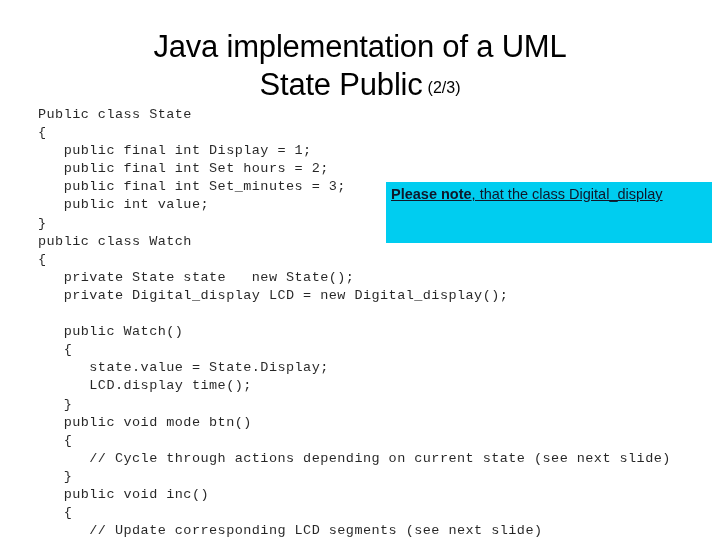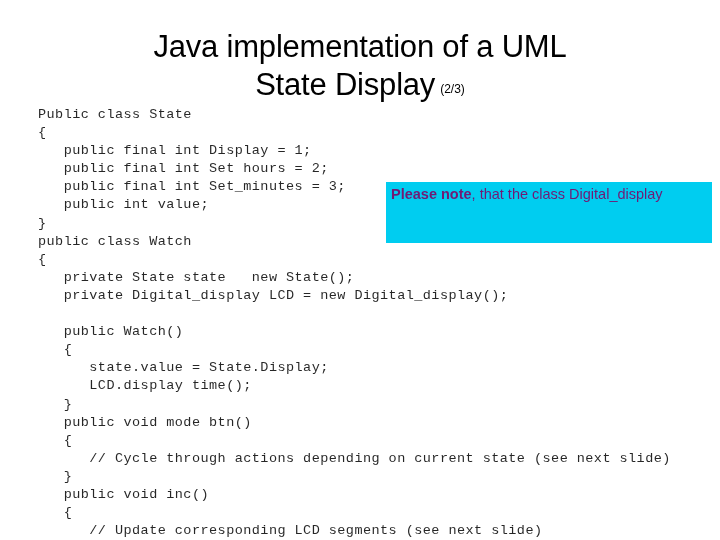--- a/index.html
+++ b/index.html
@@ -34,21 +34,21 @@
     font-family: "Liberation Sans", sans-serif;
     font-size: 31px;
     line-height: 38px;
     letter-spacing: -0.2px;
   }
   #title-line-1, #title-line-2-wrap {
     display: block;
     white-space: nowrap;
   }
   #title-suffix {
-    font-size: 12px;
+    font-size: 16px;
     letter-spacing: 0;
     vertical-align: baseline;
     position: relative;
     top: -2px;
     margin-left: 5px;
   }
 
   
   #code-block {
     position: absolute;
@@ -100,24 +100,24 @@
     font-weight: bold;
   }
 </style>
 </head>
 <body>
 
 <div id="slide" style="background: rgb(255, 255, 255);">
 
   <div id="title-block">
     <span id="title-line-1">Java implementation of a UML</span>
-    <span id="title-line-2-wrap"><span>State Display</span><span id="title-suffix">(2/3)</span></span>
+    <span id="title-line-2-wrap"><span>State Public</span><span id="title-suffix">(2/3)</span></span>
   </div>
 
   <div id="code-block"><span class="code-line">Public class State</span><span class="code-line">{</span><span class="code-line">   public final int Display = 1;</span><span class="code-line">   public final int Set hours = 2;</span><span class="code-line">   public final int Set_minutes = 3;</span><span class="code-line">   public int value;</span><span class="code-line">}</span><span class="code-line">public class Watch</span><span class="code-line">{</span><span class="code-line">   private State state   new State();</span><span class="code-line">   private Digital_display LCD = new Digital_display();</span><span class="code-line blank"> </span><span class="code-line">   public Watch()</span><span class="code-line">   {</span><span class="code-line">      state.value = State.Display;</span><span class="code-line">      LCD.display time();</span><span class="code-line">   }</span><span class="code-line">   public void mode btn()</span><span class="code-line">   {</span><span class="code-line">      // Cycle through actions depending on current state (see next slide)</span><span class="code-line">   }</span><span class="code-line">   public void inc()</span><span class="code-line">   {</span><span class="code-line">      // Update corresponding LCD segments (see next slide)</span></div>
 
   <div id="note-box" style="background: rgb(0, 205, 240);">
-    <span id="note-text" style="color: #701a75;">
+    <span id="note-text" style="color: #0f172a; text-decoration: underline;">
       <span class="note-line"><span class="note-strong">Please note</span><span>, that the class Digital_display</span></span>
     </span>
   </div>
 
 </div>
 
 </body></html>

